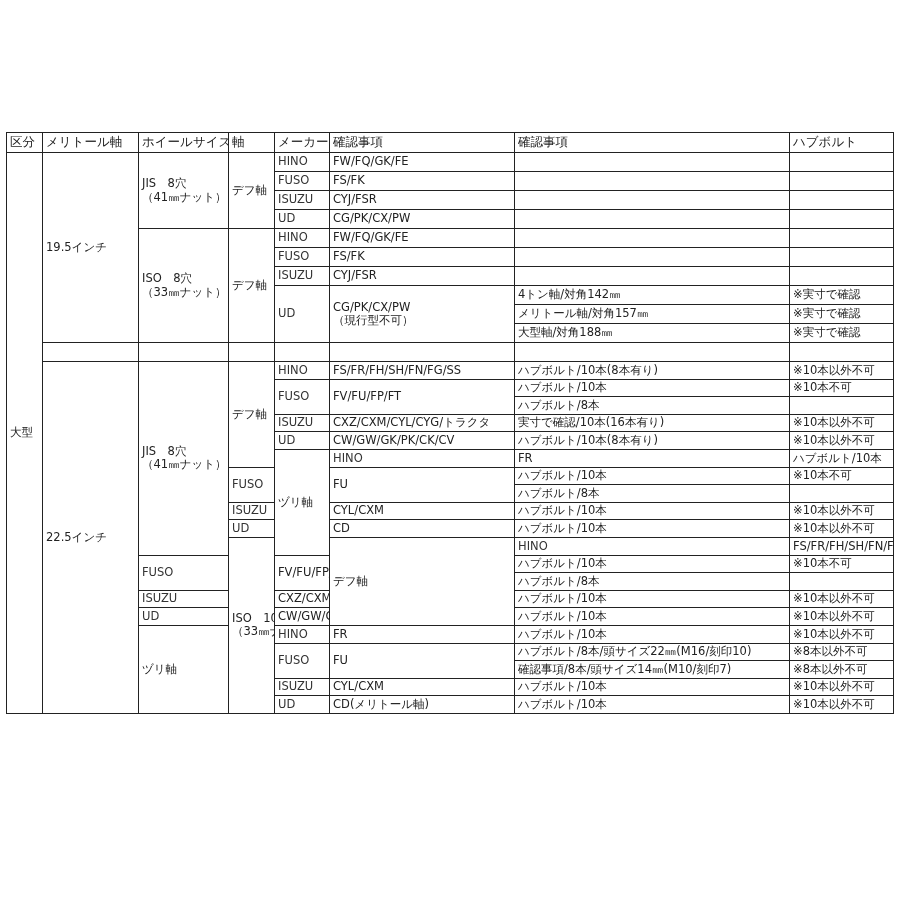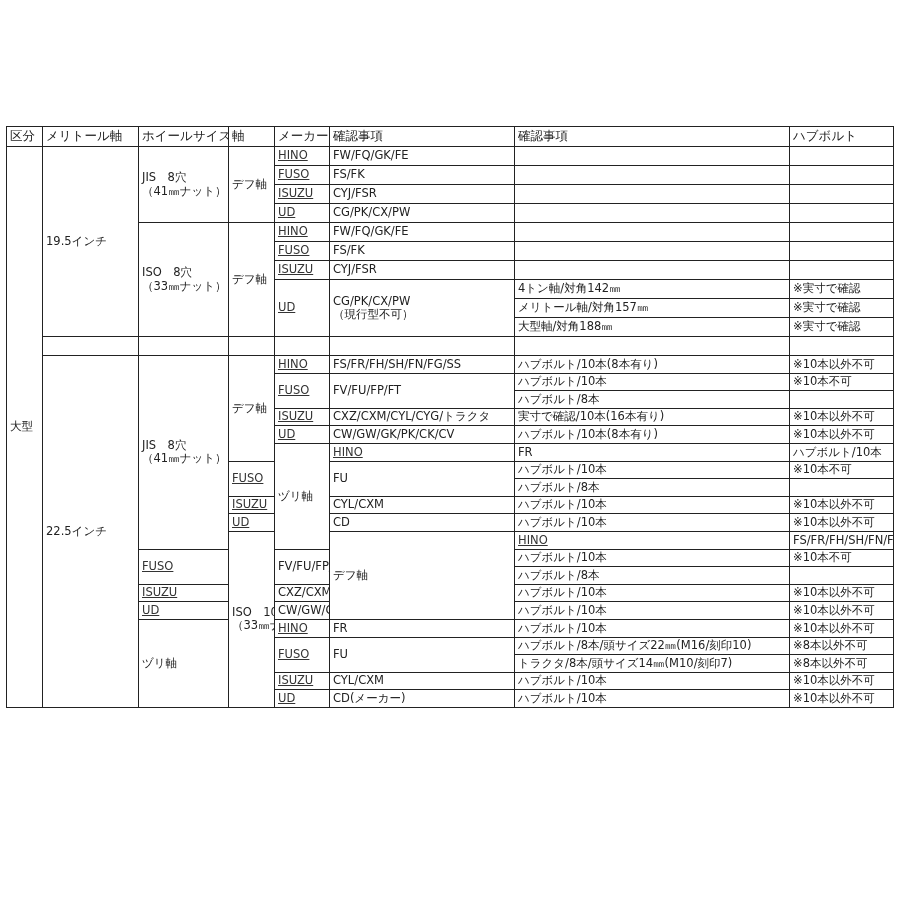--- a/index.html
+++ b/index.html
@@ -1,32 +1,32 @@
 <!DOCTYPE html>
 <html><head>
 <meta charset="utf-8">
 <style>
   html, body { margin:0; padding:0; background:#ffffff; }
   body { width:900px; height:900px; position:relative; overflow:hidden;
          font-family: "DejaVu Sans", "Liberation Sans", sans-serif; color:#222; }
   table.spec {
-    position:absolute; left:6px; top:126px; width:887px;
+    position:absolute; left:6px; top:132px; width:887px;
     border-collapse:collapse; table-layout:fixed; font-size:11.5px; line-height:1.15;
   }
   table.spec td, table.spec th {
     border:1px solid #222; padding:0 3px; vertical-align:middle; white-space:nowrap; overflow:hidden;
     font-weight:normal; text-align:left;
   }
   table.spec th { height:19px; font-size:12.5px; }
   tr.s1 td { height:18px; }
   tr.s2 td { height:16.6px; }
   tr.gap td { height:18px; }
   td.dot { border-bottom:1px dotted #555 !important; }
   td.maker, td.model, td.check, td.note { border-left-color:#333; }
-  td.maker { color:#333;text-decoration:underline; }
+  td.maker { color:#333; }
 </style>
 </head>
 <body>
 
 <table class="spec">
   <colgroup>
     <col style="width:36px">
       <col style="width:96px">
       <col style="width:90px">
       <col style="width:46px">
@@ -238,29 +238,29 @@
       <td class="check dot">ハブボルト/10本</td>
       <td class="note dot">※10本以外不可</td>
     </tr>
     <tr class="s2">
       <td rowspan="2" class="maker dot">FUSO</td>
       <td rowspan="2" class="model dot">FU</td>
       <td class="check dot">ハブボルト/8本/頭サイズ22㎜(M16/刻印10)</td>
       <td class="note dot">※8本以外不可</td>
     </tr>
     <tr class="s2">
-      <td class="check dot">トラクタ/8本/頭サイズ14㎜(M10/刻印7)</td>
+      <td class="check dot">確認事項/8本/頭サイズ14㎜(M10/刻印7)</td>
       <td class="note dot">※8本以外不可</td>
     </tr>
     <tr class="s2">
       <td class="maker dot">ISUZU</td>
       <td class="model dot">CYL/CXM</td>
       <td class="check dot">ハブボルト/10本</td>
       <td class="note dot">※10本以外不可</td>
     </tr>
     <tr class="s2">
       <td class="maker">UD</td>
-      <td class="model">CD(メーカー)</td>
+      <td class="model">CD(メリトール軸)</td>
       <td class="check">ハブボルト/10本</td>
       <td class="note">※10本以外不可</td>
     </tr>
   </tbody>
 </table>
 
 </body></html>

